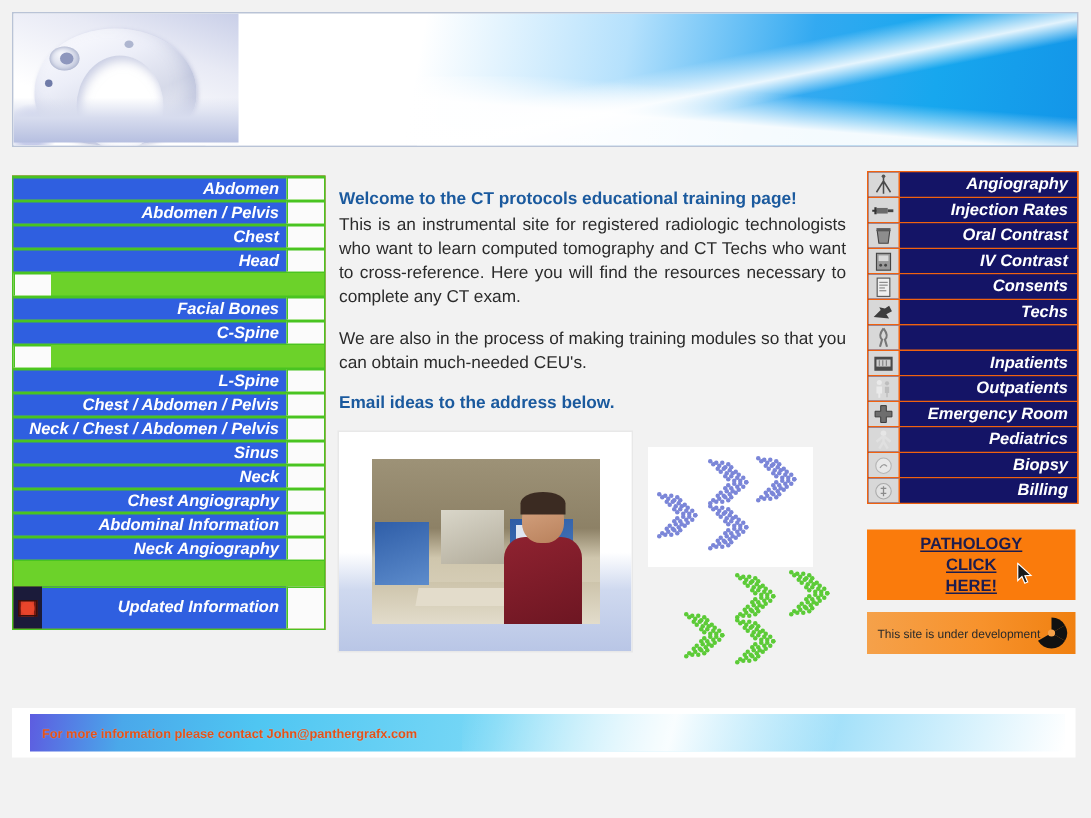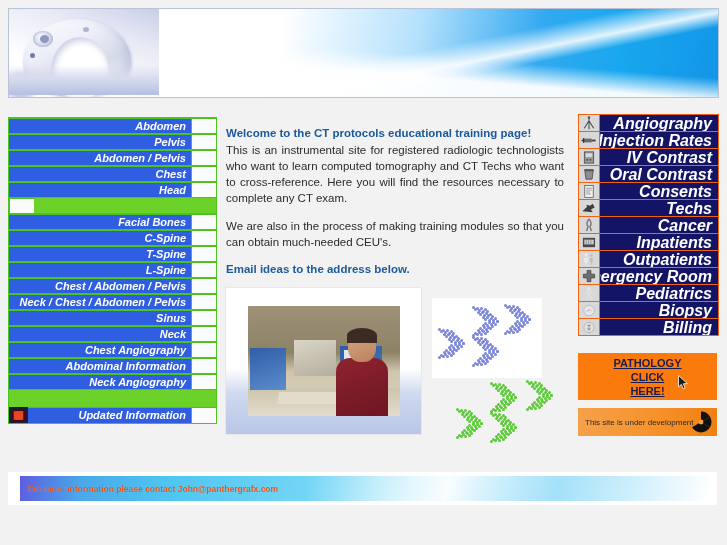--- a/index.html
+++ b/index.html
@@ -104,21 +104,21 @@
   .lrow .lbar span{
     color:#ffffff;font-style:italic;font-weight:bold;
     font-size:11px;line-height:11px;white-space:nowrap;
     font-family:"Liberation Sans","DejaVu Sans",sans-serif;
   }
   .lrow .lcell{
     width:24px;flex:0 0 24px;background:#fbfbfb;
     border-top:1px solid #49c421;border-left:1px solid #49c421;
   }
   .lrow.spacer{height:17px;background:#6cd22a;border-bottom:none;}
-  .lrow.updated{height:16px;border-bottom:none;}
+  .lrow.updated{height:28px;border-bottom:none;}
   .lrow.updated .licon{
     width:19px;flex:0 0 19px;background:#1b1b3a;
     display:flex;align-items:center;justify-content:center;
   }
   .new-glyph{
     width:13px;height:11px;
     background:
       radial-gradient(circle at 50% 50%, #e8452b 0 4px, rgba(232,69,43,0) 5px),
       linear-gradient(90deg,#7a1b12 0 2px, #d9402a 2px 11px, #7a1b12 11px 13px);
     box-shadow:inset 0 0 0 1px #3a0f0a;
@@ -199,21 +199,21 @@
     overflow:hidden;
   }
   .ricon svg{position:absolute;left:2px;top:1px;}
   .rlabel{
     flex:1 1 auto;background:#141466;
     display:flex;align-items:center;justify-content:flex-end;
     padding-right:6px;overflow:hidden;
   }
   .rlabel span{
     color:#ffffff;font-style:italic;font-weight:bold;
-    font-size:16px;line-height:11px;white-space:nowrap;
+    font-size:11px;line-height:11px;white-space:nowrap;
   }
 
   
   #pathology-button{
     position:absolute;left:578px;top:353px;width:139px;height:47px;
     background:#fa7b0c;
     display:flex;flex-direction:column;align-items:center;justify-content:center;
     position:absolute;
   }
   #pathology-button div{
@@ -275,26 +275,20 @@
 
 <div id="left-menu">
     <div class="lrow">
       <div class="lbar">
         <span>Abdomen</span>
       </div>
       <div class="lcell"></div>
     </div>
     <div class="lrow">
       <div class="lbar">
-        <span>Pelvis</span>
-      </div>
-      <div class="lcell"></div>
-    </div>
-    <div class="lrow">
-      <div class="lbar">
         <span>Abdomen / Pelvis</span>
       </div>
       <div class="lcell"></div>
     </div>
     <div class="lrow">
       <div class="lbar">
         <span>Chest</span>
       </div>
       <div class="lcell"></div>
     </div>
@@ -313,23 +307,20 @@
       </div>
       <div class="lcell"></div>
     </div>
     <div class="lrow">
       <div class="lbar">
         <span>C-Spine</span>
       </div>
       <div class="lcell"></div>
     </div>
     <div class="lrow">
-      <div class="lbar">
-        <span>T-Spine</span>
-      </div>
       <div class="lcell"></div>
     </div>
     <div class="lrow">
       <div class="lbar">
         <span>L-Spine</span>
       </div>
       <div class="lcell"></div>
     </div>
     <div class="lrow">
       <div class="lbar">
@@ -834,44 +825,44 @@
           <rect x="1.5" y="5.5" width="1.6" height="5" fill="#333"></rect>
         </svg>
       </div>
       <div class="rlabel">
         <span>Injection Rates</span>
       </div>
     </div>
     <div class="rrow">
       <div class="ricon">
         <svg width="16" height="15" viewBox="0 0 16 16">
+          <path d="M3.5 4 h9 l-1.2 9 h-6.6 Z" fill="#8d8d8d" stroke="#444" stroke-width=".8"></path>
+          <rect x="3" y="2.2" width="10" height="2" fill="#5a5a5a"></rect>
+        </svg>
+      </div>
+      <div class="rlabel">
+        <span>Oral Contrast</span>
+      </div>
+    </div>
+    <div class="rrow">
+      <div class="ricon">
+        <svg width="16" height="15" viewBox="0 0 16 16">
           <rect x="3" y="2" width="10" height="12" fill="#9a9a9a" stroke="#444" stroke-width=".8"></rect>
           <rect x="4.5" y="3.5" width="7" height="4" fill="#d9d9d9"></rect>
           <circle cx="6" cy="10.5" r="1" fill="#444"></circle>
           <circle cx="9.5" cy="10.5" r="1" fill="#444"></circle>
         </svg>
       </div>
       <div class="rlabel">
         <span>IV Contrast</span>
       </div>
     </div>
     <div class="rrow">
       <div class="ricon">
         <svg width="16" height="15" viewBox="0 0 16 16">
-          <path d="M3.5 4 h9 l-1.2 9 h-6.6 Z" fill="#8d8d8d" stroke="#444" stroke-width=".8"></path>
-          <rect x="3" y="2.2" width="10" height="2" fill="#5a5a5a"></rect>
-        </svg>
-      </div>
-      <div class="rlabel">
-        <span>Oral Contrast</span>
-      </div>
-    </div>
-    <div class="rrow">
-      <div class="ricon">
-        <svg width="16" height="15" viewBox="0 0 16 16">
           <rect x="3.5" y="1.5" width="9" height="13" fill="#efefef" stroke="#555" stroke-width=".8"></rect>
           <path d="M5 4.5 h6 M5 6.5 h6 M5 8.5 h4 M5 10.5 h5" stroke="#777" stroke-width=".7"></path>
         </svg>
       </div>
       <div class="rlabel">
         <span>Consents</span>
       </div>
     </div>
     <div class="rrow">
       <div class="ricon">
@@ -881,23 +872,20 @@
       </div>
       <div class="rlabel">
         <span>Techs</span>
       </div>
     </div>
     <div class="rrow">
       <div class="ricon">
         <svg width="16" height="15" viewBox="0 0 16 16">
           <path d="M8 1 C5 5 5 7 7 9 L5.5 14 M8 1 C11 5 11 7 9 9 L10.5 14" stroke="#777" stroke-width="1.5" fill="none"></path>
         </svg>
-      </div>
-      <div class="rlabel">
-        <span>Cancer</span>
       </div>
     </div>
     <div class="rrow">
       <div class="ricon">
         <svg width="16" height="15" viewBox="0 0 16 16">
           <rect x="1.5" y="3" width="13" height="10" fill="#4a4a4a"></rect>
           <rect x="3" y="5" width="10" height="5" fill="#cfcfcf"></rect>
           <path d="M5 5.5 v4 M7.5 5.5 v4 M10 5.5 v4" stroke="#666" stroke-width=".6"></path>
         </svg>
       </div>

